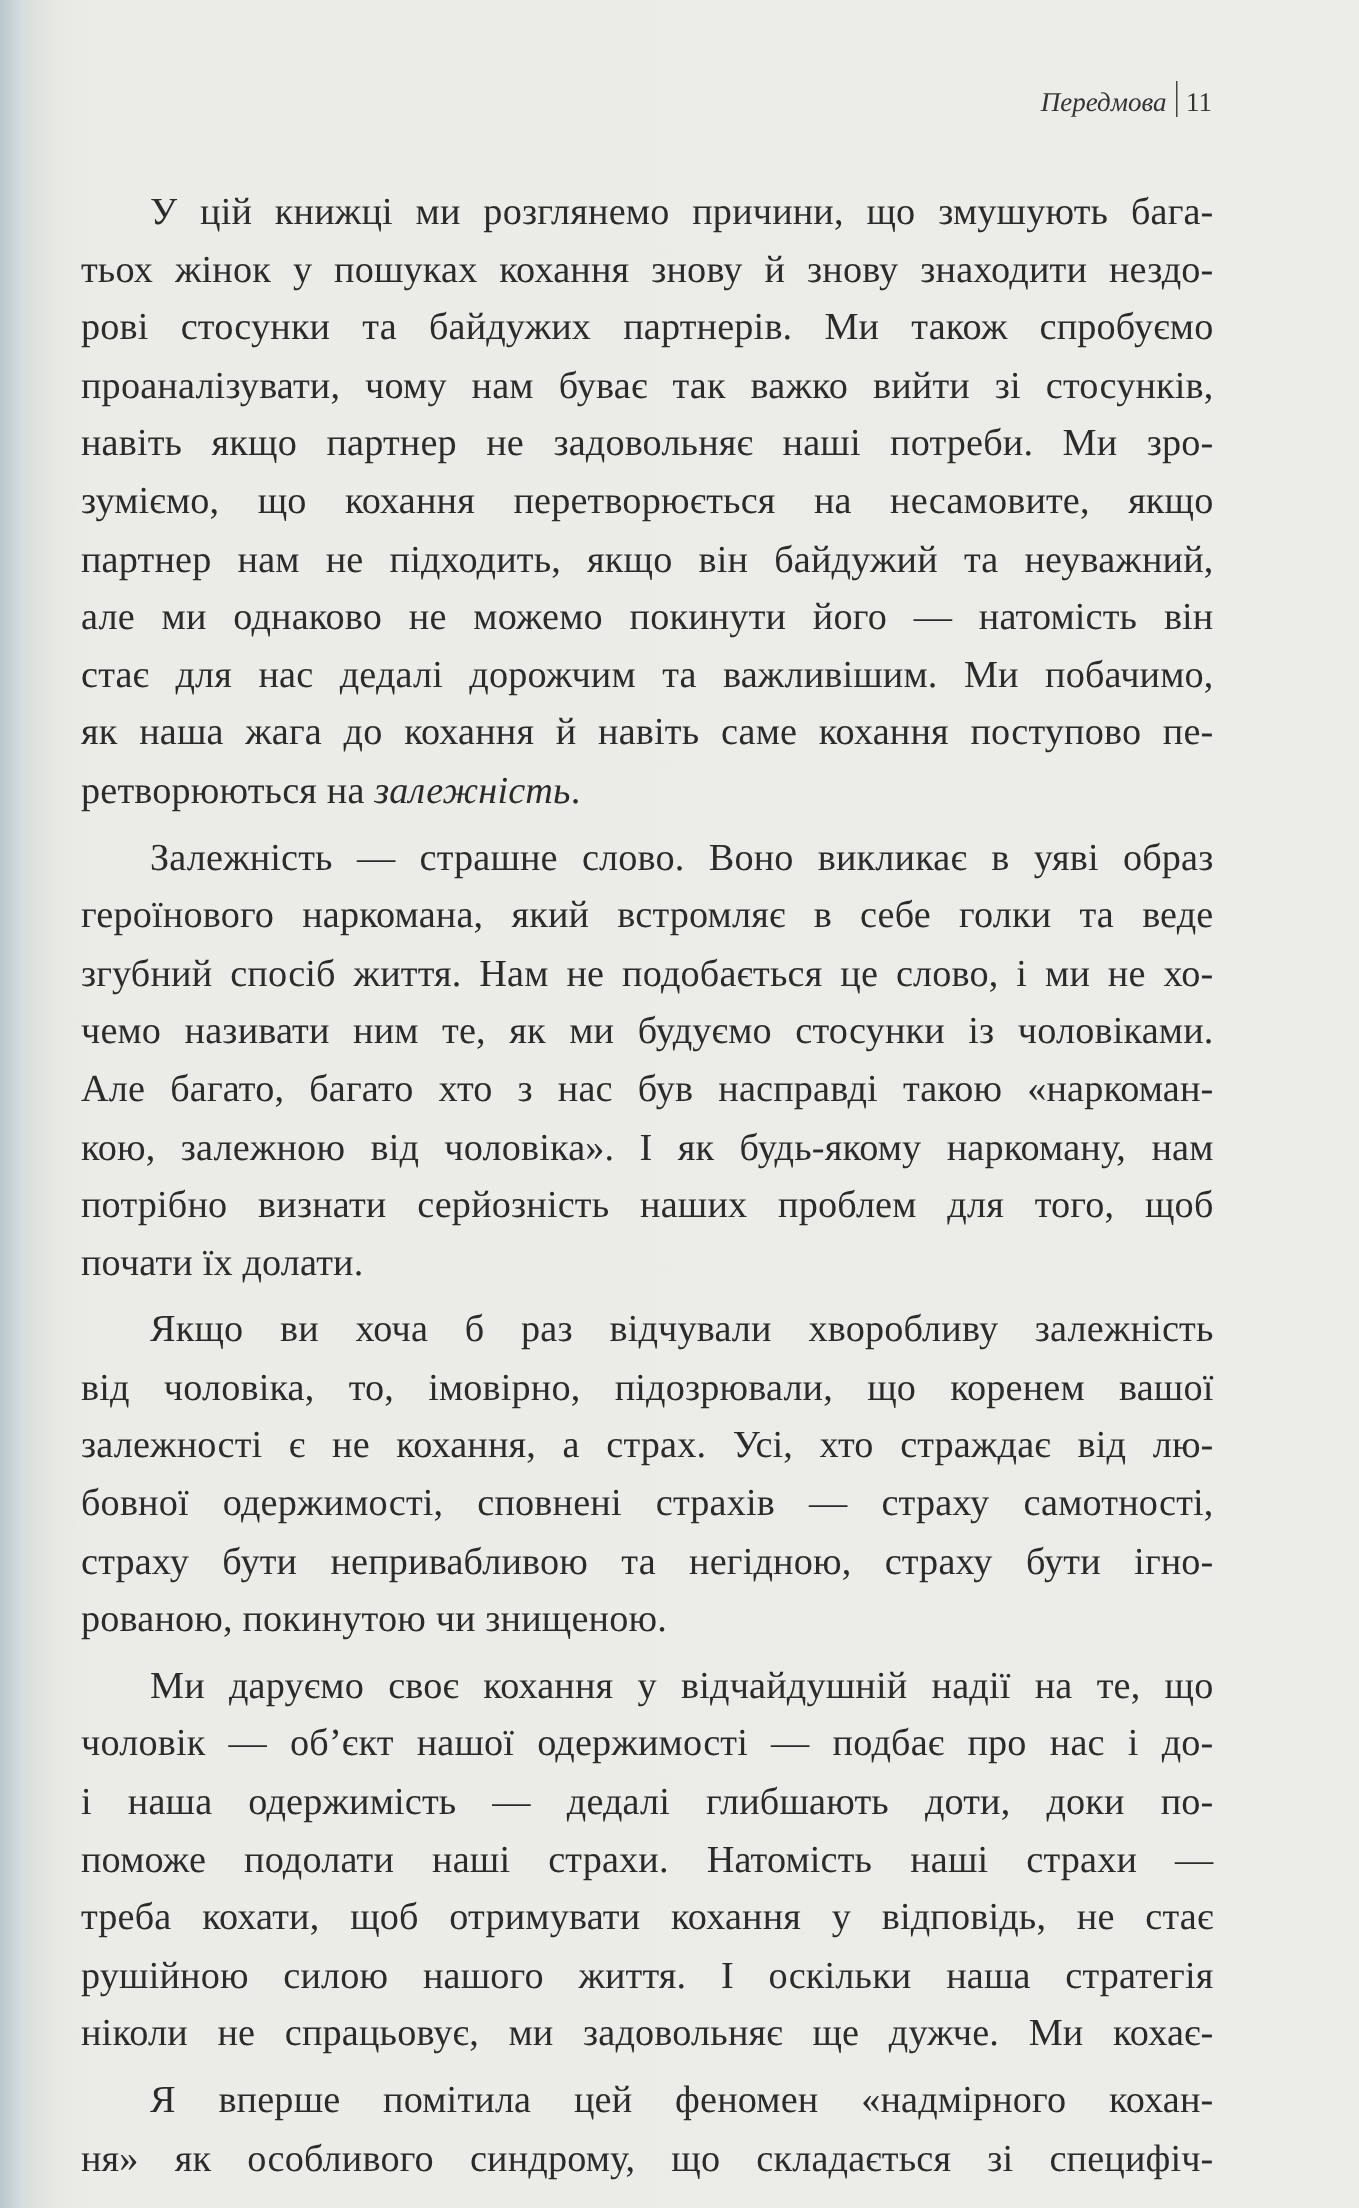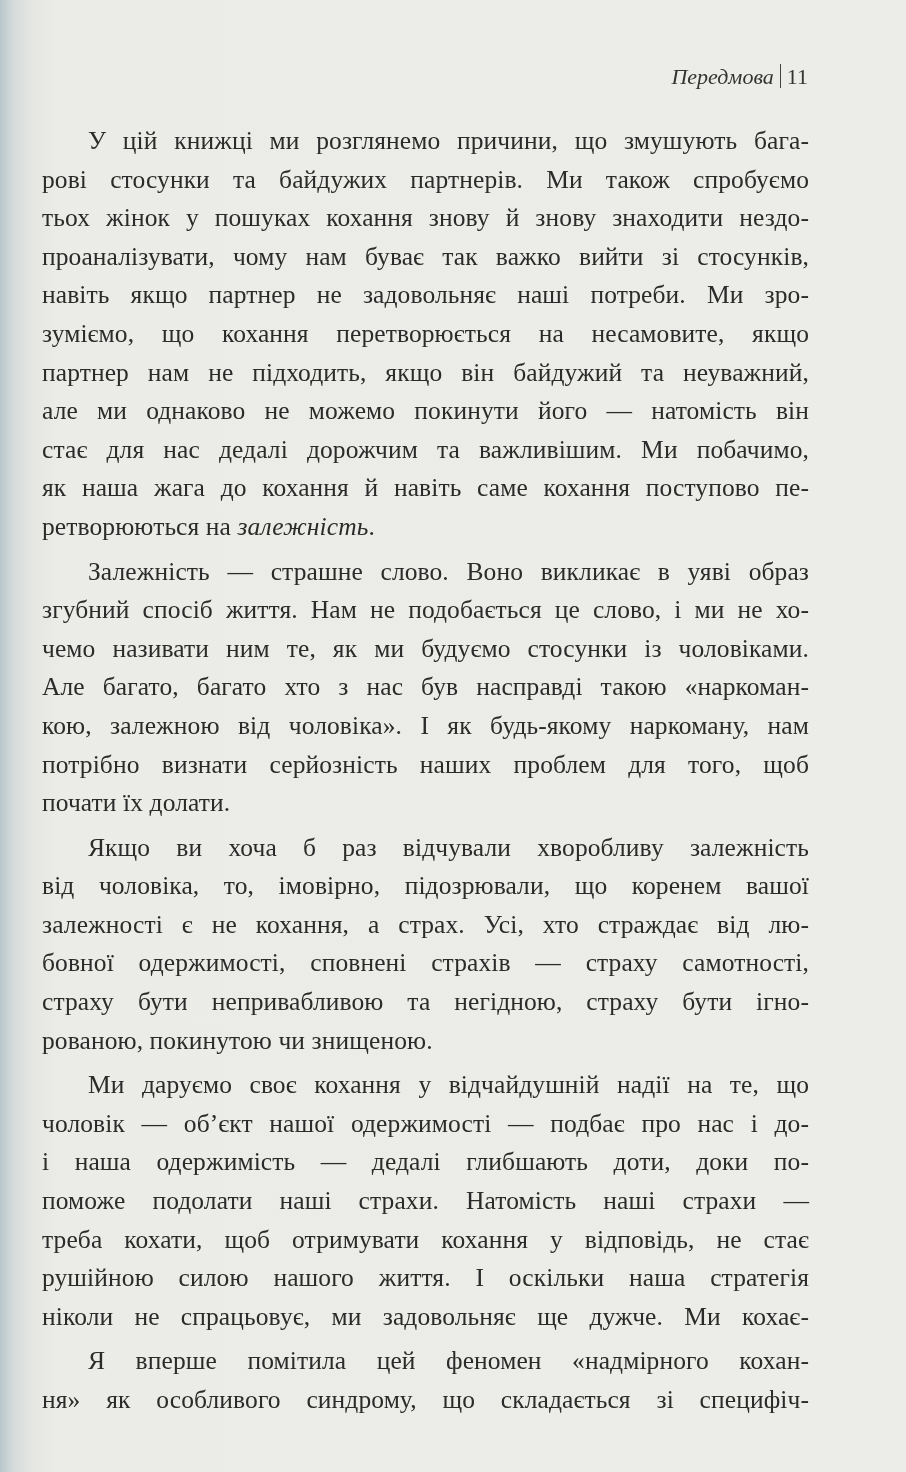--- a/index.html
+++ b/index.html
@@ -7,71 +7,73 @@
     width: 906px; height: 1472px; overflow: hidden;
     background: linear-gradient(90deg, #b9c7cc 0px, #d6dcdc 14px, #e6e7e3 34px, #ebebe7 60px, #ecece8 100%);
     position: relative;
     font-family: "DejaVu Serif", "Liberation Serif", serif;
     color: #2b2b2b;
   }
   .page {
     position: absolute; left: 0; top: 0; width: 906px; height: 1472px;
   }
   .running-head {
-    position: absolute; top: 64px; right: 98px;
-    font-size: 22px; color: #333;
+    position: absolute; top: 54px; right: 98px;
+    font-size: 18px; color: #333;
     font-family: "Liberation Serif", "DejaVu Serif", serif;
   }
   .running-head .title { font-style: italic; }
   .running-head .sep { display: inline-block; width: 1px; height: 24px; background: #444; margin: 0 6px; vertical-align: -4px; }
   .body-text {
     position: absolute; left: 42px; top: 122px; width: 767px;
   }
   .line {
     height: 38.6px; line-height: 38.6px;
     font-size: 25.5px;
     white-space: nowrap;
     text-align: justify; text-align-last: justify;
     font-family: "Liberation Serif", "DejaVu Serif", serif;
     transform-origin: left center;
     letter-spacing: 0.1px;
+    margin-left: 12px;
   }
   .line.indent { padding-left: 46px; }
   .line.last { text-align-last: left; }
   .para-gap { height: 6px; }
   em { font-style: italic; }
 </style>
 </head>
 <body>
 
 <div class="page">
 
   <div class="running-head">
     <span class="title">Передмова</span><span class="sep"></span><span>11</span>
   </div>
 
   <div class="body-text">
 
     <div>
       <div class="line indent">У цій книжці ми розглянемо причини, що змушують бага-</div>
+      <div class="line">тьох жінок у пошуках кохання знову й знову знаходити нездо-</div>
       <div class="line">рові стосунки та байдужих партнерів. Ми також спробуємо</div>
-      <div class="line">тьох жінок у пошуках кохання знову й знову знаходити нездо-</div>
       <div class="line">проаналізувати, чому нам буває так важко вийти зі стосунків,</div>
       <div class="line">навіть якщо партнер не задовольняє наші потреби. Ми зро-</div>
       <div class="line">зуміємо, що кохання перетворюється на несамовите, якщо</div>
       <div class="line">партнер нам не підходить, якщо він байдужий та неуважний,</div>
       <div class="line">але ми однаково не можемо покинути його — натомість він</div>
       <div class="line">стає для нас дедалі дорожчим та важливішим. Ми побачимо,</div>
       <div class="line">як наша жага до кохання й навіть саме кохання поступово пе-</div>
       <div class="line last"><span>ретворюються на </span><em>залежність</em><span>.</span></div>
     </div>
     <div class="para-gap"></div>
 
     <div>
       <div class="line indent">Залежність — страшне слово. Воно викликає в уяві образ</div>
+      <div class="line">героїнового наркомана, який встромляє в себе голки та веде</div>
       <div class="line">згубний спосіб життя. Нам не подобається це слово, і ми не хо-</div>
       <div class="line">чемо називати ним те, як ми будуємо стосунки із чоловіками.</div>
       <div class="line">Але багато, багато хто з нас був насправді такою «наркоман-</div>
       <div class="line">кою, залежною від чоловіка». І як будь-якому наркоману, нам</div>
       <div class="line">потрібно визнати серйозність наших проблем для того, щоб</div>
       <div class="line last">почати їх долати.</div>
     </div>
     <div class="para-gap"></div>
 
     <div>

